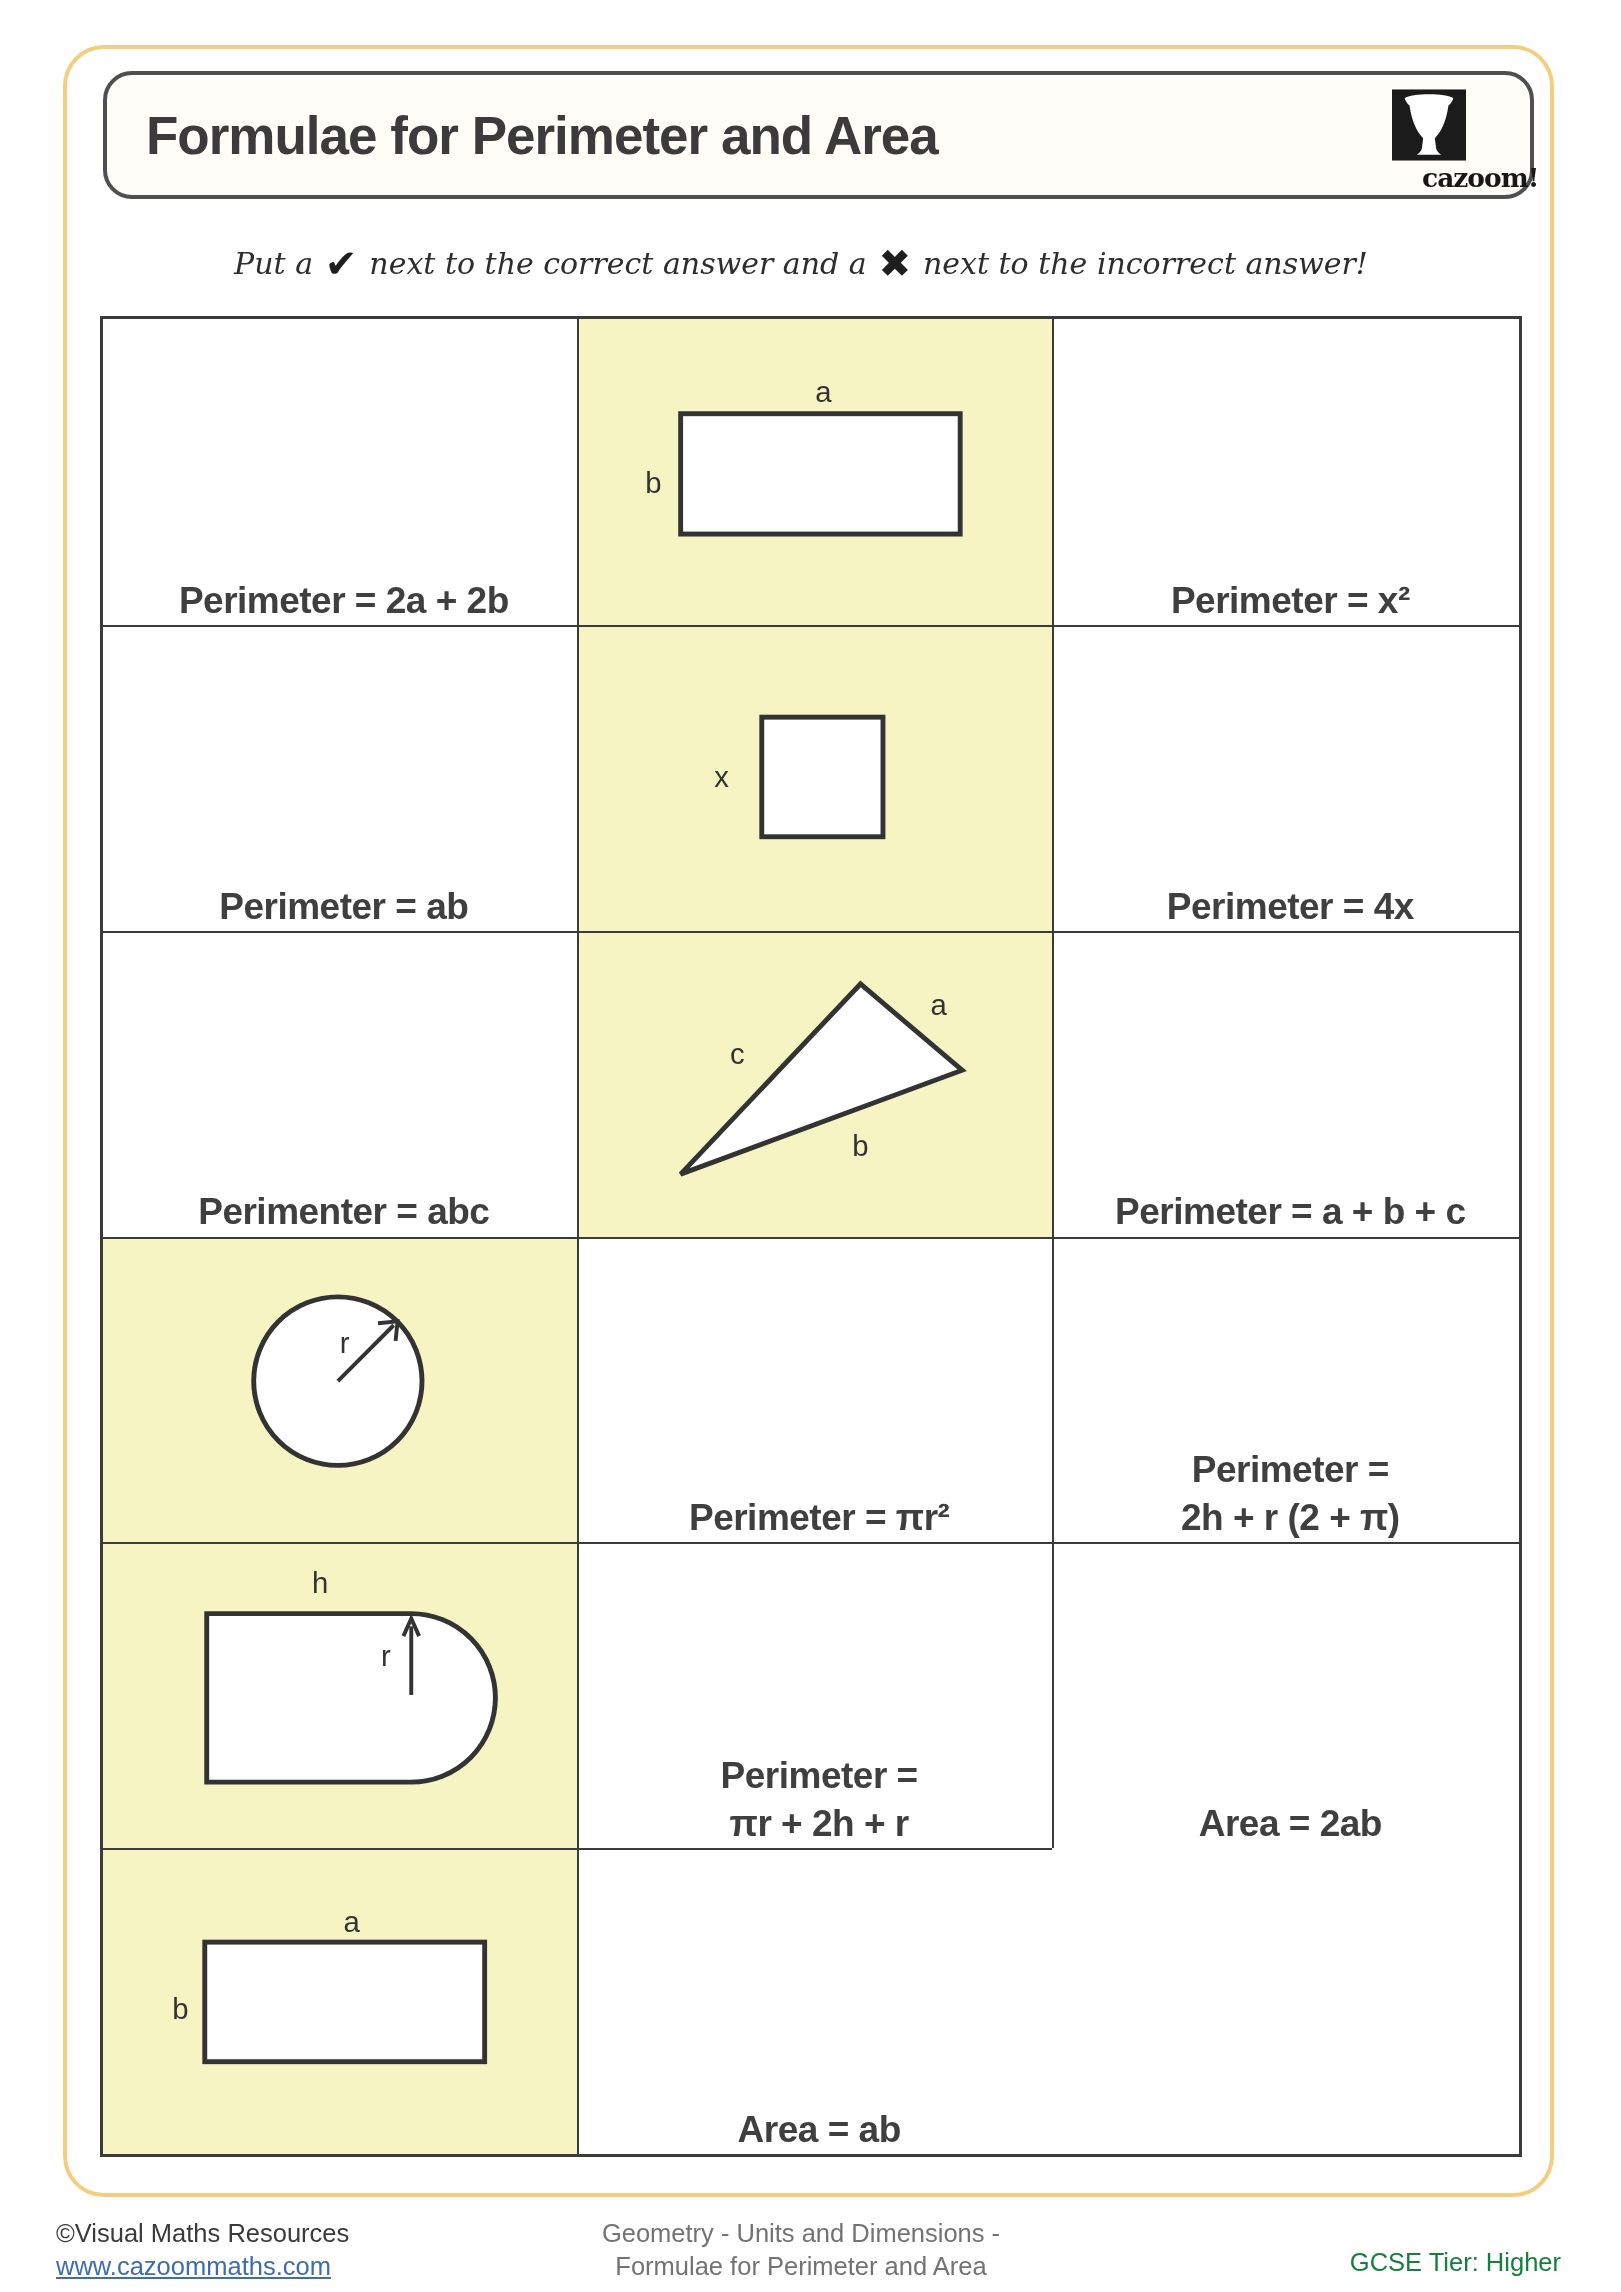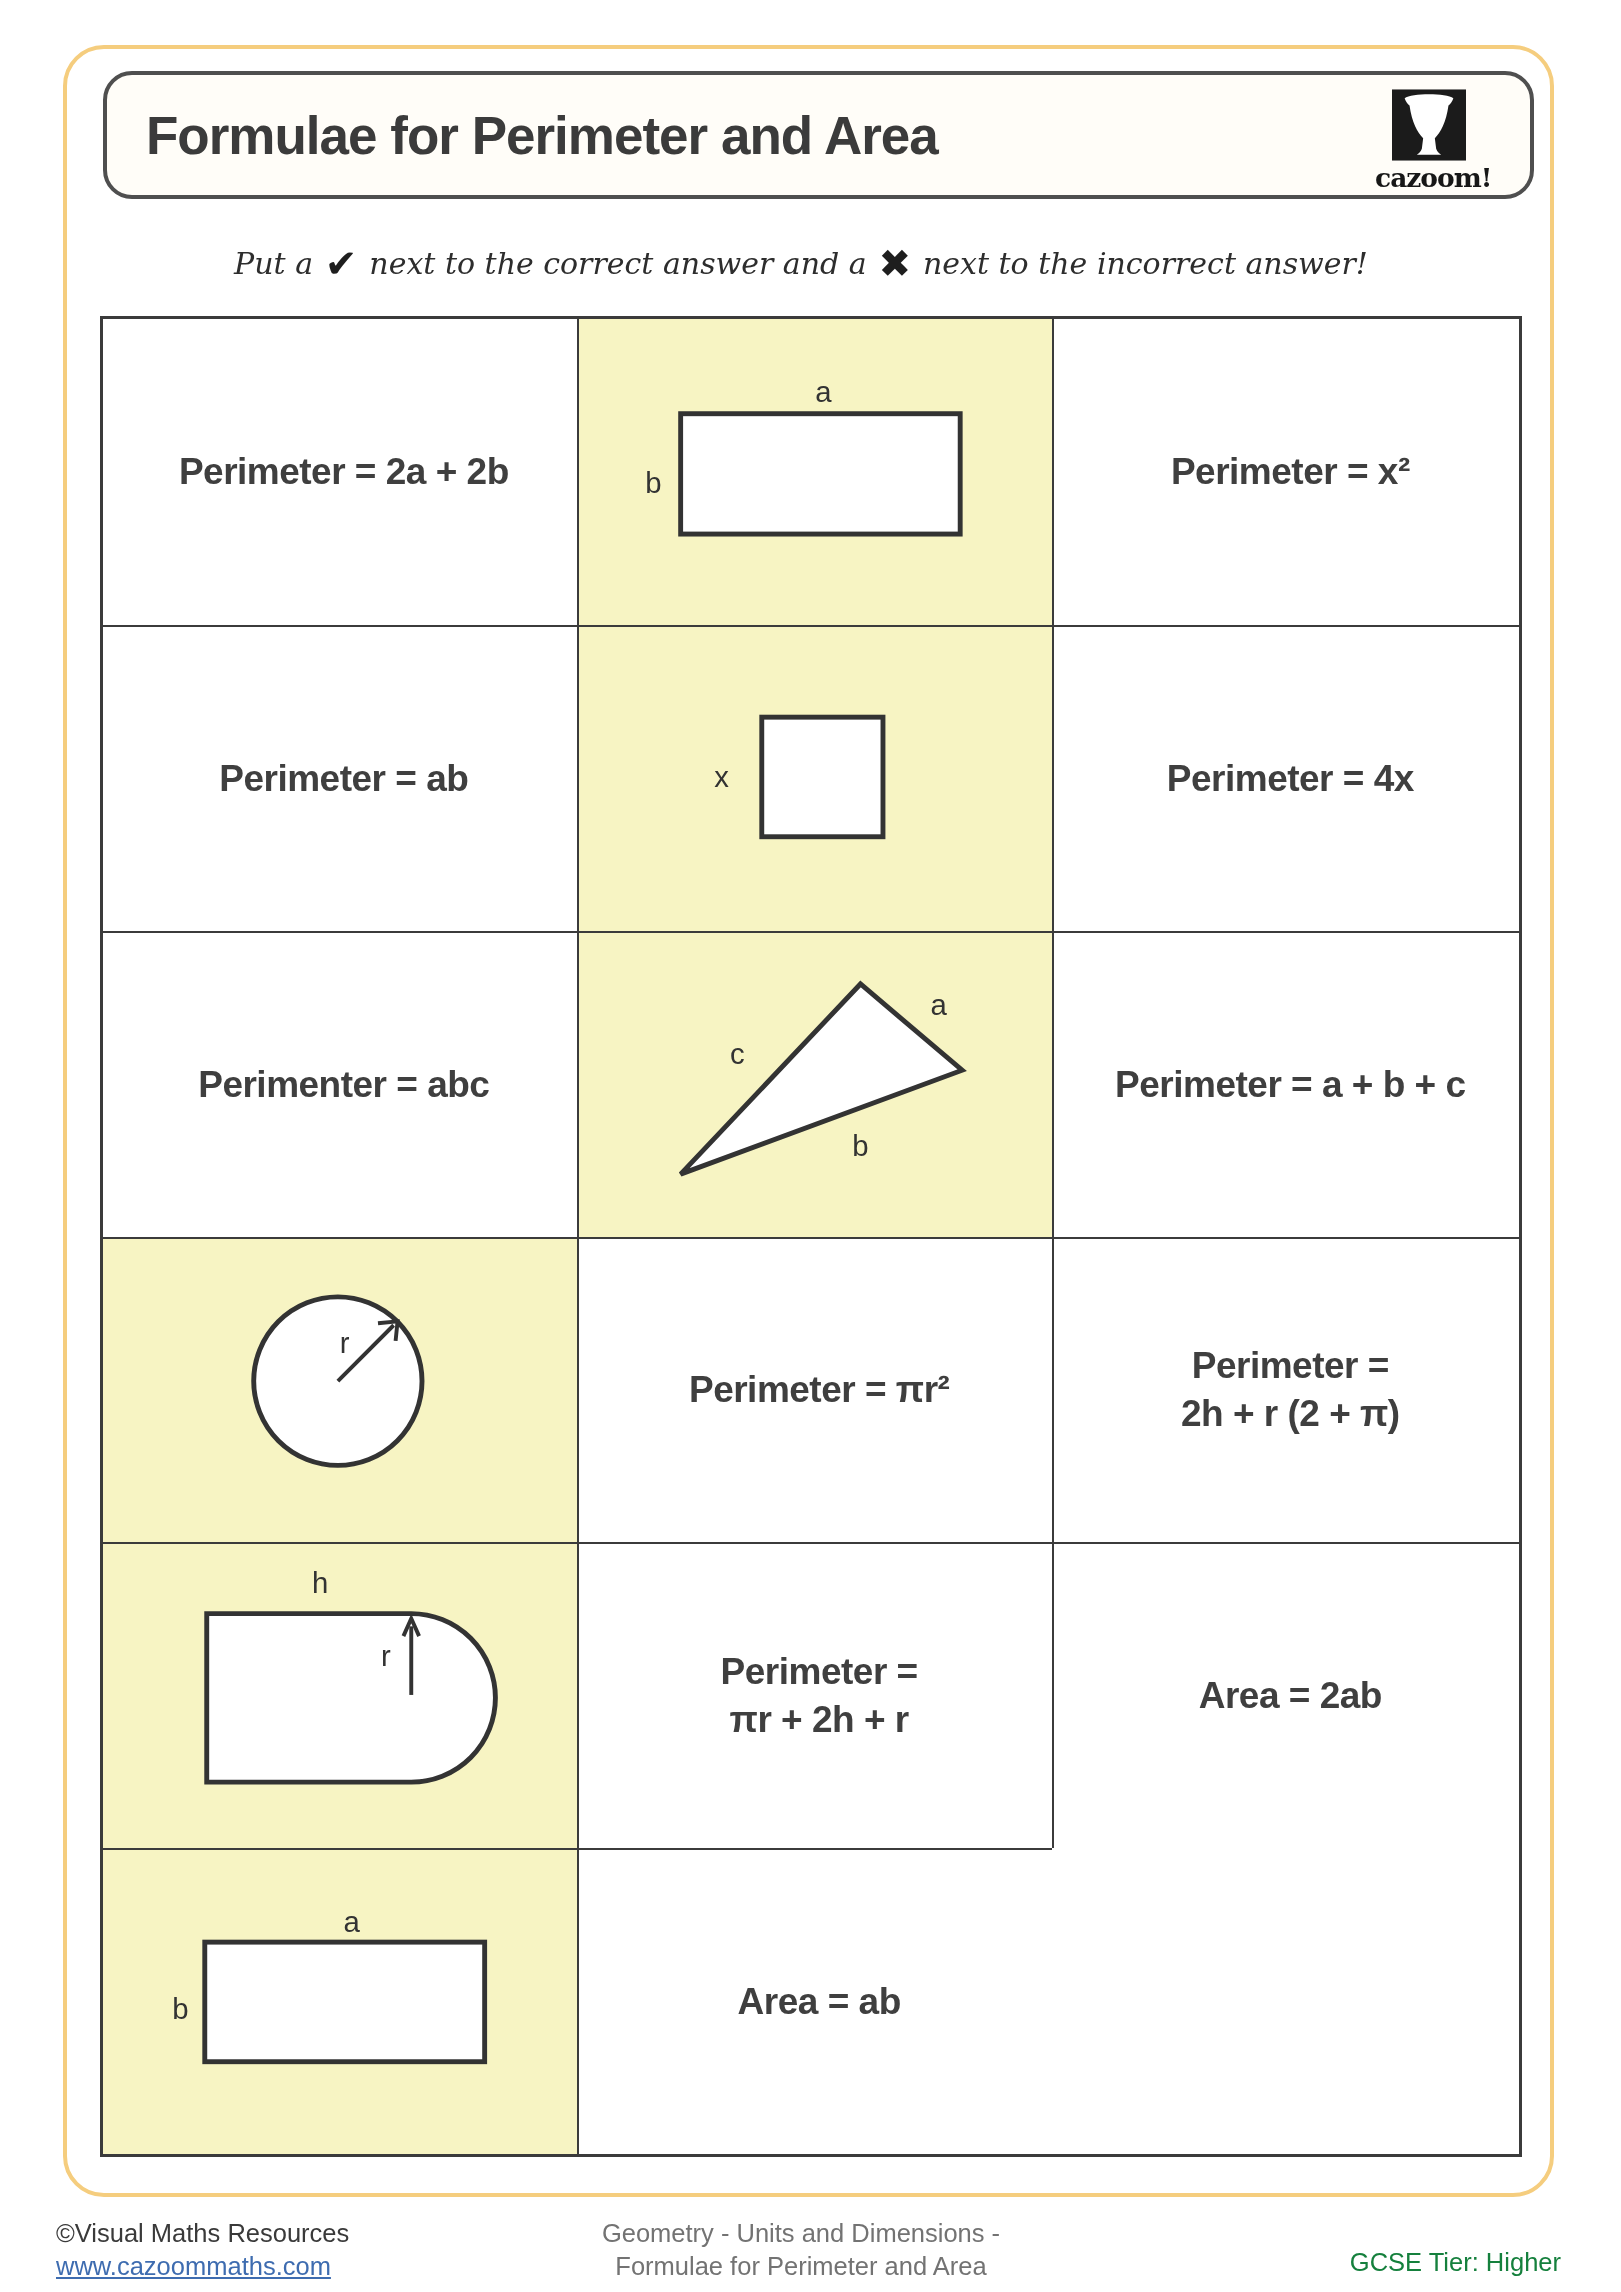--- a/index.html
+++ b/index.html
@@ -11,36 +11,36 @@
                 border:4.9px solid #f5cd7e; border-radius:41px; }
 
   
   .title-box { position:absolute; left:103px; top:71px; width:1431px; height:128px;
                background:#fffdf8; border:4.9px solid #4f4f4f; border-radius:29px;
                display:flex; align-items:center; }
   .title-text { margin-left:39px; font-size:53px; font-weight:bold; color:#3b3b3b; letter-spacing:-1px; }
   .logo { position:absolute; right:47px; top:13.7px; width:108px; text-align:center; }
   .logo-square { display:block; margin:0 auto; width:74px; height:72px; }
   .logo-caption { display:block; margin-top:1px; font-family:"DejaVu Serif", serif; font-weight:bold;
-                  font-size:26.5px; color:#171717; letter-spacing:-1px; }
+                  font-size:26.5px; color:#171717; letter-spacing:-1px;margin-left:47px; }
 
   
   .instruction { position:absolute; left:0; top:238px; width:100%; text-align:center;
                  font-family:"DejaVu Serif", serif; font-style:italic; font-size:30px; color:#2d2d2d; }
   .instruction .mark { font-style:normal; font-weight:bold; font-family:"DejaVu Sans", sans-serif;
                        font-size:39px; color:#1e1e1e; margin:0 11.8px; position:relative; top:2.9px; }
 
   
   .sheet-table { position:absolute; left:100px; top:316px; width:1422px; height:1841px;
                  border:3.9px solid #3b3b3b; display:grid;
                  grid-template-columns:33.45% 33.55% 33%; grid-template-rows:repeat(6,1fr); }
   .cell { border-left:2.9px solid #3b3b3b; border-top:2.9px solid #3b3b3b; position:relative; }
   .cell:nth-child(3n+1) { border-left:none; }
   .cell:nth-child(-n+3) { border-top:none; }
-  .formula { display:flex; flex-direction:column; align-items:center; justify-content:center;
+  .formula { display:flex; flex-direction:column; align-items:center; justify-content:flex-end;
              font-size:37px; font-weight:bold; color:#3f3f3f; text-align:center;
              letter-spacing:-0.5px; line-height:1.3; background:#ffffff;padding-left:8px; }
   .shape { background:#f7f4c3; }
   .shape svg { position:absolute; left:0; top:0; width:100%; height:100%; }
 
   .geo { fill:#ffffff; stroke:#333333; stroke-width:5; }
   .thinstroke { fill:none; stroke:#333333; stroke-width:4; }
   .shape-label { font:30px "Liberation Sans", sans-serif; fill:#333333; text-anchor:middle; }
 
   

